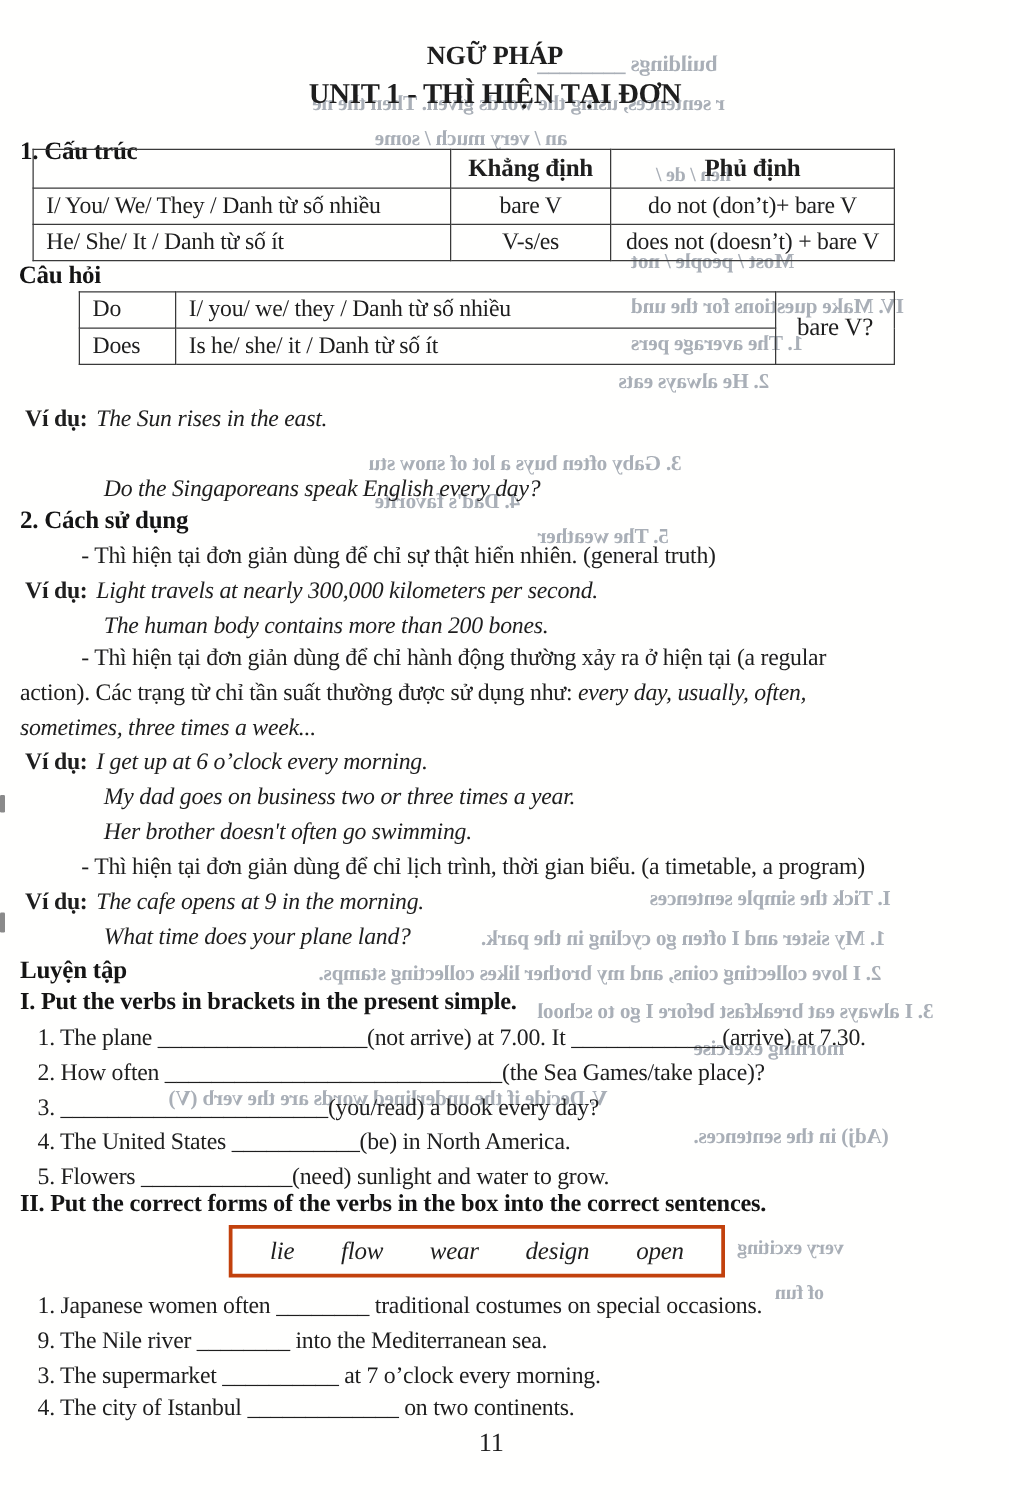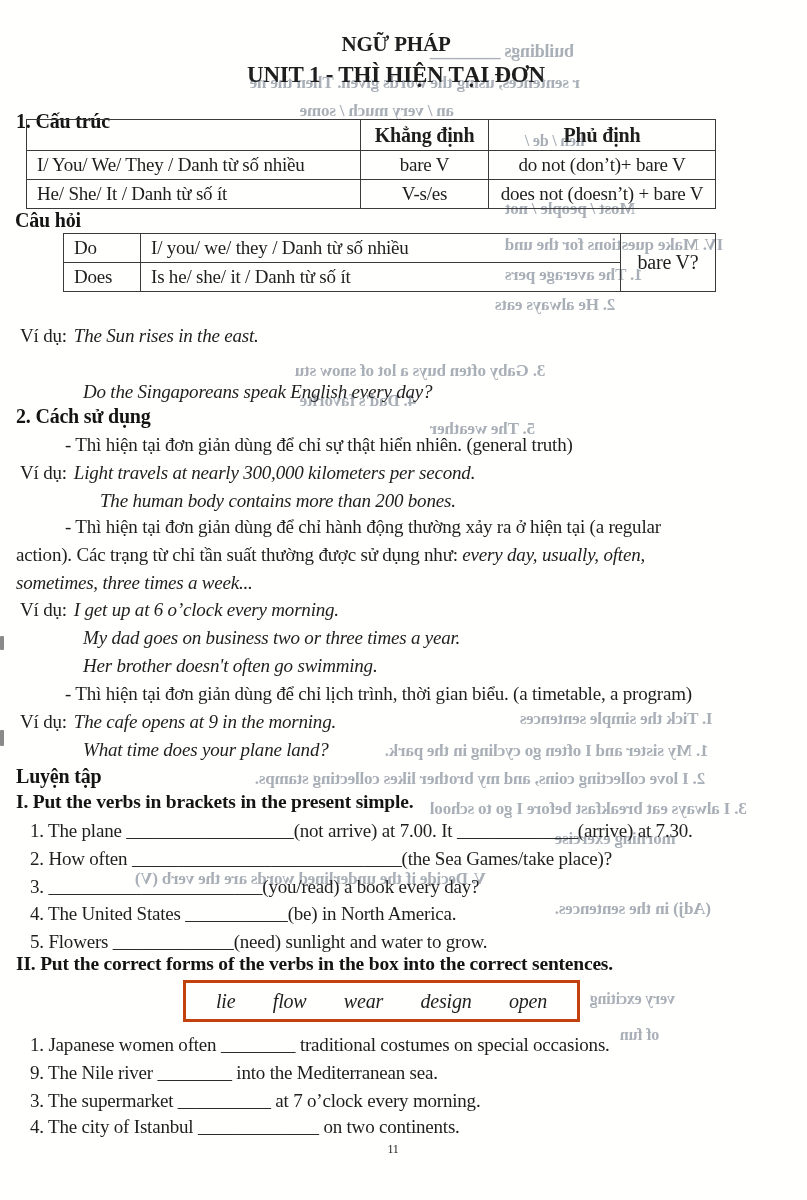--- a/index.html
+++ b/index.html
@@ -6,32 +6,32 @@
   body{
     width:807px;height:1200px;background:#fffffe;overflow:hidden;position:relative;
     font-family:"Liberation Serif","DejaVu Serif",serif;color:#1e1e1e;letter-spacing:-0.2px;
   }
   .page{position:absolute;inset:0;}
   .title{position:absolute;top:32px;left:0;width:792px;text-align:center;font-weight:700;font-size:21px;white-space:nowrap;}
   .subtitle{position:absolute;top:62px;left:0;width:792px;text-align:center;font-weight:700;font-size:23px;white-space:nowrap;}
   .h{position:absolute;font-weight:700;font-size:20px;color:#141414;white-space:nowrap;}
   .ln{position:absolute;font-size:19px;line-height:24px;white-space:nowrap;}
   .i{font-style:italic;}
-  .lbl{font-weight:400;margin-right:7px;}
+  .lbl{font-weight:700;margin-right:7px;}
   table{position:absolute;border-collapse:collapse;background:transparent;}
   td,th{border:1.6px solid #3a3a3a;font-size:19px;padding:1px 10px;height:26px;text-align:left;vertical-align:middle;}
   th{font-weight:700;font-size:20px;text-align:center;height:28px;}
   .c{text-align:center;}
   .t2 .merge{text-align:center;font-size:20px;}
   .exh{position:absolute;left:16px;font-weight:700;font-size:19.5px;white-space:nowrap;color:#141414;}
   .ex{position:absolute;left:30px;font-size:19px;white-space:nowrap;}
   .vbox{position:absolute;left:183px;top:980px;width:397px;height:42px;border:3px solid #c2410c;
         display:flex;align-items:center;justify-content:space-between;padding:0 30px;box-sizing:border-box;
         font-style:italic;font-size:20px;background:transparent;}
-  .pageno{position:absolute;top:1142px;left:0;width:786px;text-align:center;font-size:12px;}
+  .pageno{position:absolute;top:1142px;left:0;width:786px;text-align:center;font-size:21px;}
   .ghost{position:absolute;transform:scaleX(-1);color:#a9afb7;filter:blur(.4px);
          font-weight:700;white-space:nowrap;font-size:17px;line-height:22px;}
   .scan-mark{position:absolute;left:0;width:4px;background:#8a8a8a;border-radius:1px;}
 </style>
 </head>
 <body>
 
 <div class="page">
 
   <div>
@@ -114,21 +114,21 @@
   <div class="ln" style="left:20px;top:324px;">
     <span class="lbl">Ví dụ:</span><span class="i">The Sun rises in the east.</span>
   </div>
   <div class="ln i" style="left:83px;top:380px;">Do the Singaporeans speak English every day?</div>
 
   <div class="h" style="left:16px;top:405px;">2. Cách sử dụng</div>
   <div class="ln" style="left:65px;top:433px;">- Thì hiện tại đơn giản dùng để chỉ sự thật hiển nhiên. (general truth)</div>
   <div class="ln" style="left:20px;top:461px;">
     <span class="lbl">Ví dụ:</span><span class="i">Light travels at nearly 300,000 kilometers per second.</span>
   </div>
-  <div class="ln i" style="left:100px;top:489px;font-style:italic;">The human body contains more than 200 bones.</div>
+  <div class="ln i" style="left:83px;top:489px;font-style:italic;">The human body contains more than 200 bones.</div>
   <div class="ln" style="left:16px;top:543px;">
     <span>action). Các trạng từ chỉ tần suất thường được sử dụng như: </span><span class="i">every day, usually, often,</span>
   </div>
   <div class="ln" style="left:65px;top:515px;">- Thì hiện tại đơn giản dùng để chỉ hành động thường xảy ra ở hiện tại (a regular</div>
   <div class="ln i" style="left:16px;top:571px;">sometimes, three times a week...</div>
   <div class="ln" style="left:20px;top:598px;">
     <span class="lbl">Ví dụ:</span><span class="i">I get up at 6 o’clock every morning.</span>
   </div>
   <div class="ln i" style="left:83px;top:626px;">My dad goes on business two or three times a year.</div>
   <div class="ln i" style="left:83px;top:654px;">Her brother doesn't often go swimming.</div>

